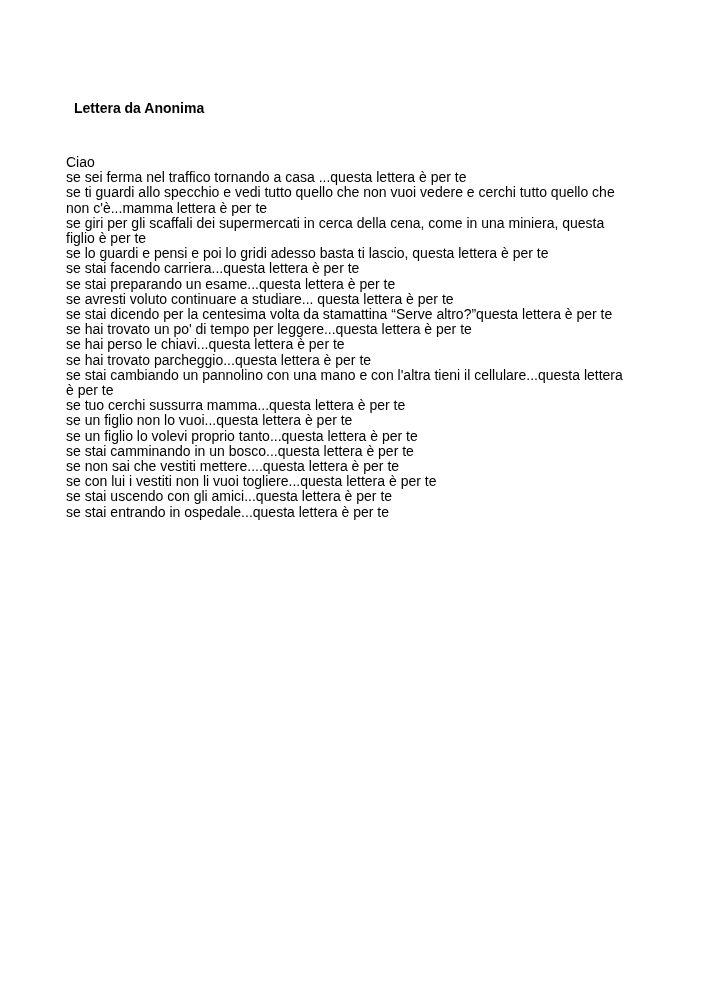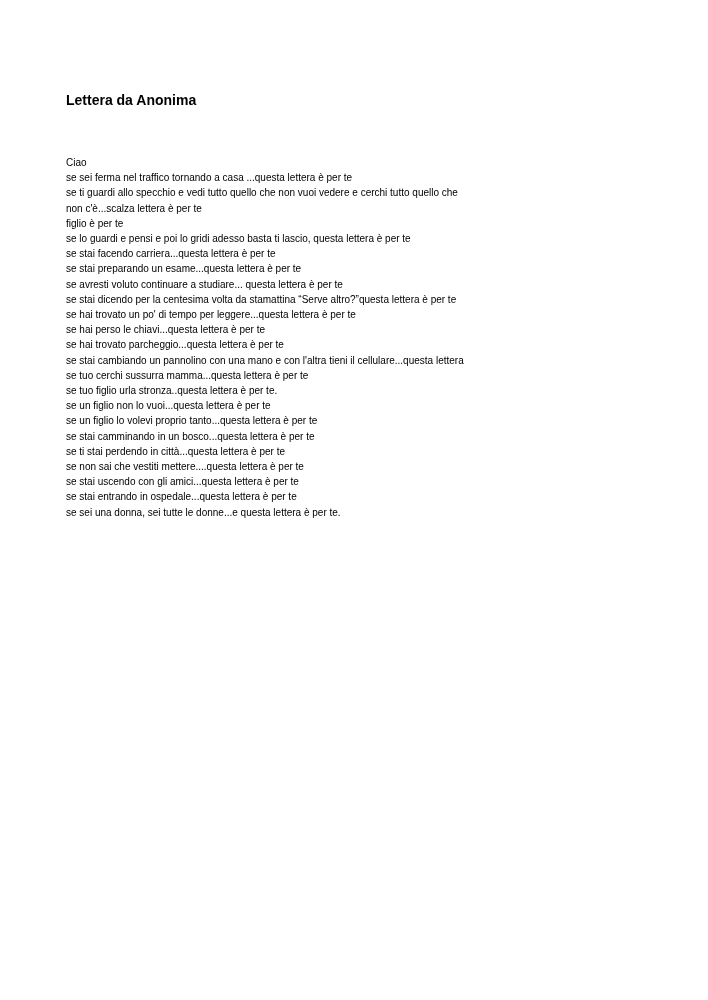--- a/index.html
+++ b/index.html
@@ -16,64 +16,64 @@
     position: relative;
     width: 708px;
     height: 1000px;
     background: #ffffff;
     overflow: hidden;
   }
   .doc-title {
     position: absolute;
     left: 66px;
     top: 93px;
-    margin: 0;
+    margin: 8px;
     font-size: 14px;
     font-weight: bold;
     line-height: 15.2px;
     color: #000000;
     letter-spacing: 0;
   }
   .doc-body {
     position: absolute;
     left: 66px;
     top: 155px;
     width: 600px;
-    font-size: 10px;
+    font-size: 14px;
     line-height: 15.2px;
     color: #000000;
   }
   .line {
     white-space: pre;
   }
 </style>
 </head>
 <body>
 
 <div class="page">
   <h1 class="doc-title">Lettera da Anonima</h1>
   <div class="doc-body">
       <div class="line">Ciao</div>
       <div class="line">se sei ferma nel traffico tornando a casa ...questa lettera è per te</div>
       <div class="line">se ti guardi allo specchio e vedi tutto quello che non vuoi vedere e cerchi tutto quello che</div>
-      <div class="line">non c'è...scalza lettera è per te</div>
+      <div class="line">non c'è...mamma lettera è per te</div>
+      <div class="line">se giri per gli scaffali dei supermercati in cerca della cena, come in una miniera, questa</div>
       <div class="line">figlio è per te</div>
       <div class="line">se lo guardi e pensi e poi lo gridi adesso basta ti lascio, questa lettera è per te</div>
       <div class="line">se stai facendo carriera...questa lettera è per te</div>
       <div class="line">se stai preparando un esame...questa lettera è per te</div>
       <div class="line">se avresti voluto continuare a studiare... questa lettera è per te</div>
       <div class="line">se stai dicendo per la centesima volta da stamattina “Serve altro?”questa lettera è per te</div>
       <div class="line">se hai trovato un po' di tempo per leggere...questa lettera è per te</div>
       <div class="line">se hai perso le chiavi...questa lettera è per te</div>
       <div class="line">se hai trovato parcheggio...questa lettera è per te</div>
       <div class="line">se stai cambiando un pannolino con una mano e con l'altra tieni il cellulare...questa lettera</div>
+      <div class="line">è per te</div>
       <div class="line">se tuo cerchi sussurra mamma...questa lettera è per te</div>
-      <div class="line">se tuo figlio urla stronza..questa lettera è per te.</div>
       <div class="line">se un figlio non lo vuoi...questa lettera è per te</div>
       <div class="line">se un figlio lo volevi proprio tanto...questa lettera è per te</div>
       <div class="line">se stai camminando in un bosco...questa lettera è per te</div>
-      <div class="line">se ti stai perdendo in città...questa lettera è per te</div>
       <div class="line">se non sai che vestiti mettere....questa lettera è per te</div>
+      <div class="line">se con lui i vestiti non li vuoi togliere...questa lettera è per te</div>
       <div class="line">se stai uscendo con gli amici...questa lettera è per te</div>
       <div class="line">se stai entrando in ospedale...questa lettera è per te</div>
-      <div class="line">se sei una donna, sei tutte le donne...e questa lettera è per te.</div>
     </div>
 </div>
 
 </body></html>

